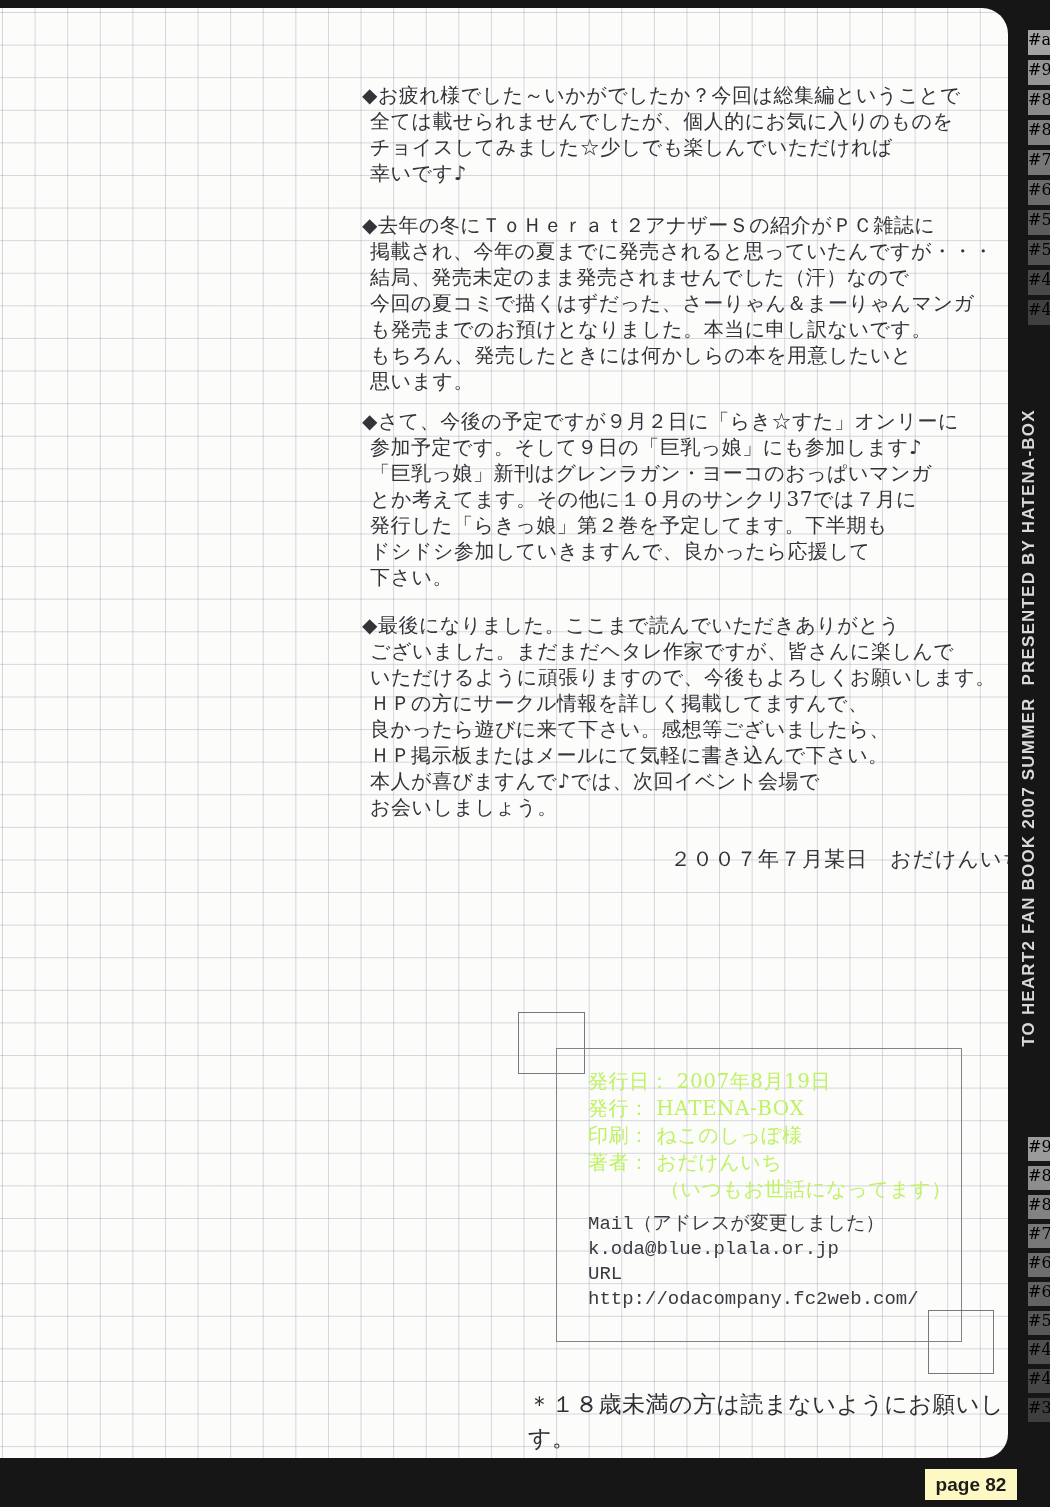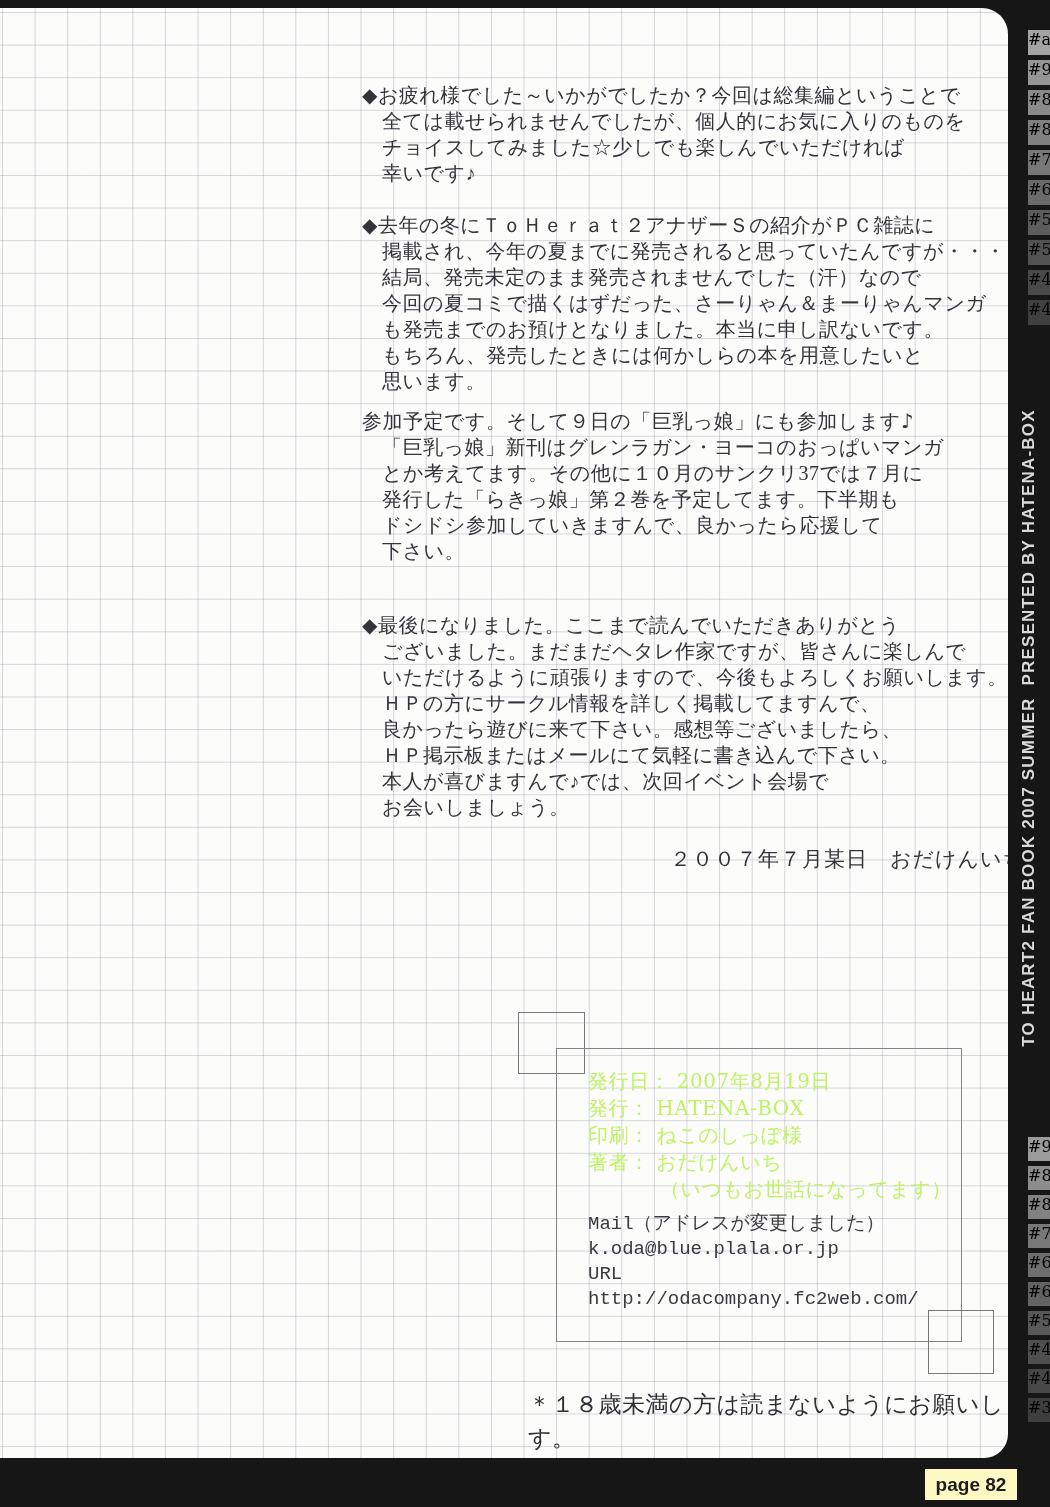--- a/index.html
+++ b/index.html
@@ -20,21 +20,21 @@
     background-size:32.6px 32.6px;
     background-position:2px 4px;
     border-radius:0 26px 24px 0;
   }
   
   .para{
     position:absolute;left:362px;width:648px;
     color:#33333a;font-size:20px;line-height:26px;
     letter-spacing:0.5px;
   }
-  .para-line:not(:first-child){padding-left:20px;font-family:Liberation Serif, serif;}
+  .para-line:not(:first-child){padding-left:8px;}
   .signature{
     position:absolute;left:670px;top:845px;
     color:#33333a;font-size:21px;letter-spacing:1px;
   }
   
   .colophon-box{
     position:absolute;left:556px;top:1048px;width:404px;height:292px;
     border:1px solid #83838a;
   }
   .deco-square{position:absolute;border:1px solid #77777e;}
@@ -97,20 +97,21 @@
 <div class="para" style="top:212px">
     <div class="para-line">◆去年の冬にＴｏＨｅｒａｔ２アナザーＳの紹介がＰＣ雑誌に</div>
     <div class="para-line">掲載され、今年の夏までに発売されると思っていたんですが・・・</div>
     <div class="para-line">結局、発売未定のまま発売されませんでした（汗）なので</div>
     <div class="para-line">今回の夏コミで描くはずだった、さーりゃん＆まーりゃんマンガ</div>
     <div class="para-line">も発売までのお預けとなりました。本当に申し訳ないです。</div>
     <div class="para-line">もちろん、発売したときには何かしらの本を用意したいと</div>
     <div class="para-line">思います。</div>
   </div>
 <div class="para" style="top:408px">
+    <div class="para-line">◆さて、今後の予定ですが９月２日に「らき☆すた」オンリーに</div>
     <div class="para-line">参加予定です。そして９日の「巨乳っ娘」にも参加します♪</div>
     <div class="para-line">「巨乳っ娘」新刊はグレンラガン・ヨーコのおっぱいマンガ</div>
     <div class="para-line">とか考えてます。その他に１０月のサンクリ37では７月に</div>
     <div class="para-line">発行した「らきっ娘」第２巻を予定してます。下半期も</div>
     <div class="para-line">ドシドシ参加していきますんで、良かったら応援して</div>
     <div class="para-line">下さい。</div>
   </div>
 <div class="para" style="top:612px">
     <div class="para-line">◆最後になりました。ここまで読んでいただきありがとう</div>
     <div class="para-line">ございました。まだまだヘタレ作家ですが、皆さんに楽しんで</div>

